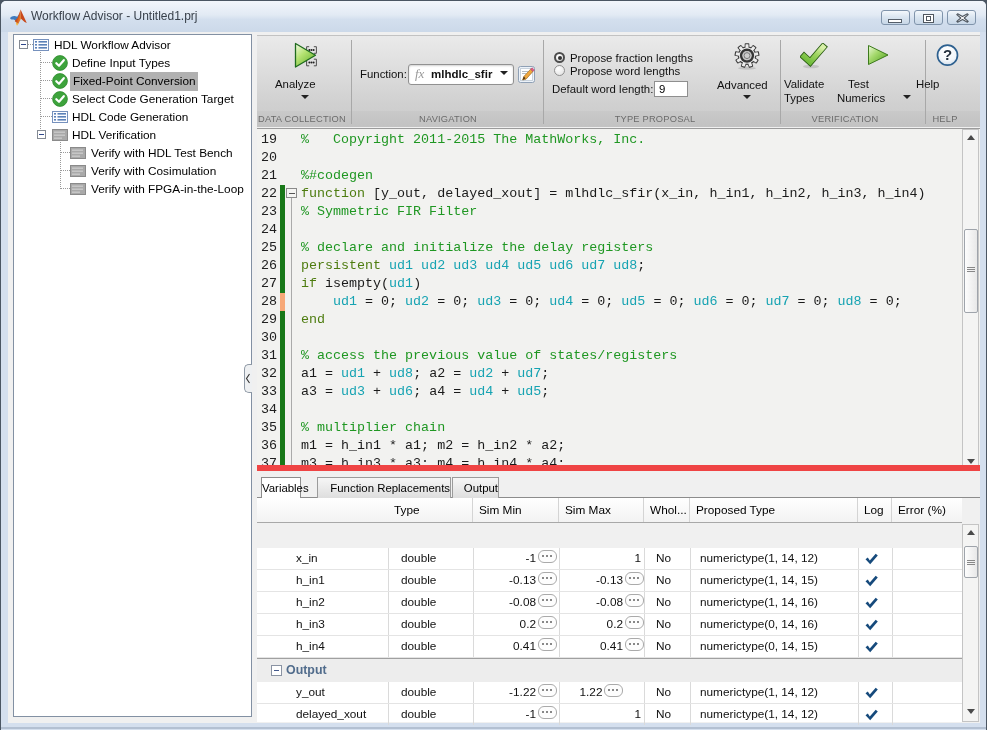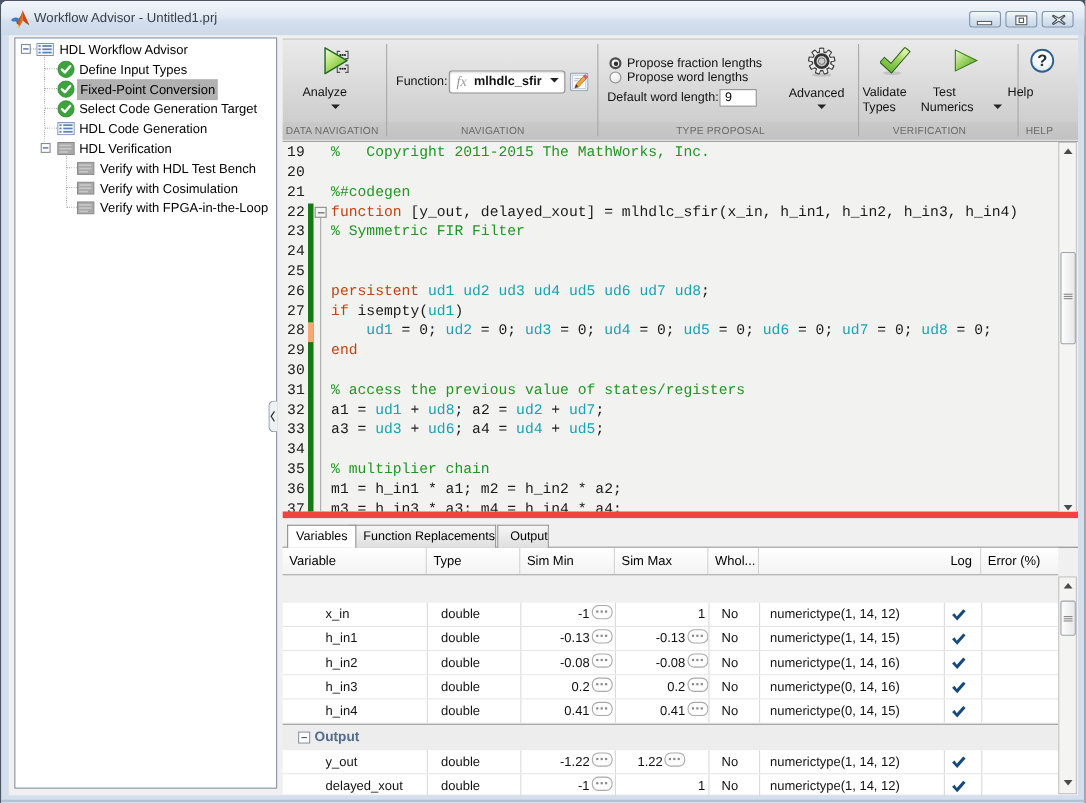--- a/index.html
+++ b/index.html
@@ -30,21 +30,21 @@
     font-size:9.5px;color:#666;}
   .bandlbl{position:absolute;top:113.5px;text-align:center;letter-spacing:0.2px;font-size:9.3px;color:#6b6b6b;}
   .tsep{position:absolute;top:40px;width:1px;height:84px;background:#a8a8a8;}
   .tbtxt{position:absolute;font-size:11.4px;color:#111;white-space:nowrap;}
   .darr{position:absolute;width:0;height:0;border-left:4px solid transparent;border-right:4px solid transparent;border-top:4px solid #222;}
   
   #editor{position:absolute;left:257px;top:128px;width:723px;height:343px;background:#f2f2f0;border-top:1px solid #9b9b9b;
     border-bottom:6px solid #ef4444;box-sizing:border-box;overflow:hidden;}
   .codeline{position:absolute;left:44px;height:18px;line-height:18px;font-family:"Liberation Mono",monospace;font-size:13.35px;color:#1a1a1a;white-space:pre;}
   .lnum{position:absolute;left:0;width:20px;height:18px;line-height:18px;text-align:right;font-family:"Liberation Mono",monospace;font-size:13.35px;color:#202020;}
-  .cmt{color:#1f9722;} .kw{color:#c2410c;} .tl{color:#16a3b2;}
+  .cmt{color:#1f9722;} .kw{color:#4d7c0f;} .tl{color:#16a3b2;}
   
   .sbar{position:absolute;background:#f4f4f3;border:1px solid #c4c4c4;box-sizing:border-box;}
   .sthumb{position:absolute;background:linear-gradient(90deg,#fdfdfd,#e8e8e8);border:1px solid #9fa4ab;border-radius:2px;box-sizing:border-box;}
   .sarr{position:absolute;width:0;height:0;}
   
   #botpanel{position:absolute;left:257px;top:477px;width:723px;height:245px;background:#f0f0f0;}
   .tab{position:absolute;top:0;height:21px;line-height:21px;font-size:11.4px;color:#000;text-align:center;box-sizing:border-box;}
   .tabact{background:#fff;border:1px solid #8c8c8c;border-bottom:none;z-index:2;}
   .tabinact{background:linear-gradient(#f6f6f6,#dedede);border:1px solid #9b9b9b;border-bottom:none;text-align:right;}
   #tabline{position:absolute;left:0;top:20px;width:723px;height:1px;background:#8c8c8c;}
@@ -184,21 +184,21 @@
         <path d="M4.5 9 L1.5 13.5 L4.5 18" fill="none" stroke="#333" stroke-width="1.1"></path>
       </svg>
   </div>
   <div id="toolbar"></div>
   <div id="toolband"></div>
   <div id="toolitems">
     <div class="tsep" style="left:351px"></div>
     <div class="tsep" style="left:543px"></div>
     <div class="tsep" style="left:780px"></div>
     <div class="tsep" style="left:925px"></div>
-    <div class="bandlbl" style="left:252px;width:100px">DATA NAVIGATION</div>
+    <div class="bandlbl" style="left:252px;width:100px">DATA COLLECTION</div>
     <div class="bandlbl" style="left:398px;width:100px">NAVIGATION</div>
     <div class="bandlbl" style="left:605px;width:100px">TYPE PROPOSAL</div>
     <div class="bandlbl" style="left:795px;width:100px">VERIFICATION</div>
     <div class="bandlbl" style="left:923px;width:44px">HELP</div>
 
     <svg class="abs" style="left:292px;top:42px" width="26" height="26" viewBox="0 0 26 26">
       <g stroke="#4f4f4f" fill="none" stroke-width="1">
           <path d="M17.2 4.7 h-2.6 v6.6 h2.6 M21.8 4.7 h2.6 v6.6 h-2.6"></path>
           <path d="M17.2 17.2 h-2.6 v6.6 h2.6 M21.8 17.2 h2.6 v6.6 h-2.6"></path>
         </g>
@@ -344,48 +344,49 @@
     <div class="lnum" style="top:235.9px">32</div>
     <div class="lnum" style="top:253.9px">33</div>
     <div class="lnum" style="top:271.9px">34</div>
     <div class="lnum" style="top:289.9px">35</div>
     <div class="lnum" style="top:307.9px">36</div>
     <div class="lnum" style="top:325.9px">37</div>
     <div class="codeline" style="top:1.9px"><span class="cmt">%   Copyright 2011-2015 The MathWorks, Inc.</span></div>
     <div class="codeline" style="top:37.9px"><span class="cmt">%#codegen</span></div>
     <div class="codeline" style="top:55.9px"><span class="kw">function</span> [y_out, delayed_xout] = mlhdlc_sfir(x_in, h_in1, h_in2, h_in3, h_in4)</div>
     <div class="codeline" style="top:73.9px"><span class="cmt">% Symmetric FIR Filter</span></div>
+    <div class="codeline" style="top:109.9px"><span class="cmt">% declare and initialize the delay registers</span></div>
     <div class="codeline" style="top:127.9px"><span class="kw">persistent</span> <span class="tl">ud1 ud2 ud3 ud4 ud5 ud6 ud7 ud8</span>;</div>
     <div class="codeline" style="top:145.9px"><span class="kw">if</span> isempty(<span class="tl">ud1</span>)</div>
     <div class="codeline" style="top:163.9px">    <span class="tl">ud1</span> = 0; <span class="tl">ud2</span> = 0; <span class="tl">ud3</span> = 0; <span class="tl">ud4</span> = 0; <span class="tl">ud5</span> = 0; <span class="tl">ud6</span> = 0; <span class="tl">ud7</span> = 0; <span class="tl">ud8</span> = 0;</div>
     <div class="codeline" style="top:181.9px"><span class="kw">end</span></div>
     <div class="codeline" style="top:217.9px"><span class="cmt">% access the previous value of states/registers</span></div>
     <div class="codeline" style="top:235.9px">a1 = <span class="tl">ud1</span> + <span class="tl">ud8</span>; a2 = <span class="tl">ud2</span> + <span class="tl">ud7</span>;</div>
     <div class="codeline" style="top:253.9px">a3 = <span class="tl">ud3</span> + <span class="tl">ud6</span>; a4 = <span class="tl">ud4</span> + <span class="tl">ud5</span>;</div>
     <div class="codeline" style="top:289.9px"><span class="cmt">% multiplier chain</span></div>
     <div class="codeline" style="top:307.9px">m1 = h_in1 * a1; m2 = h_in2 * a2;</div>
     <div class="codeline" style="top:325.9px">m3 = h_in3 * a3; m4 = h_in4 * a4;</div>
 
     <div class="sbar" style="left:705px;top:0px;width:17px;height:341px;"></div>
     <div class="sarr" style="left:710px;top:6px;border-left:4px solid transparent;border-right:4px solid transparent;border-bottom:5px solid #4a4a4a;"></div>
     <div class="sarr" style="left:710px;top:330px;border-left:4px solid transparent;border-right:4px solid transparent;border-top:5px solid #4a4a4a;"></div>
     <div class="sthumb" style="left:706.5px;top:100px;width:14px;height:84px;"></div>
     <div class="abs" style="left:709.5px;top:138px;width:8px;height:1px;background:#888;box-shadow:0 2px #888,0 4px #888;"></div>
   </div>
   <div id="botpanel">
     <div id="tabline"></div>
-    <div class="tab tabact" style="left:4px;width:63px">Variables</div>
+    <div class="tab tabact" style="left:4px;width:40px">Variables</div>
     <div class="tab tabinact" style="left:60px;width:134px">Function Replacements</div>
     <div class="tab tabinact" style="left:195px;width:47px">Output</div>
     <div id="thead">
-      <div class="hcell" style="left:0;width:131px">Variable</div>
       <div class="hcell" style="left:131px;width:85px">Type</div>
       <div class="hcell" style="left:216px;width:86px">Sim Min</div>
       <div class="hcell" style="left:302px;width:85px">Sim Max</div>
       <div class="hcell" style="left:387px;width:46px">Whol...</div>
+      <div class="hcell" style="left:433px;width:168px">Proposed Type</div>
       <div class="hcell" style="left:601px;width:34px">Log</div>
       <div class="hcell" style="left:635px;width:70px;border-right:none">Error (%)</div>
     </div>
     <div class="drow" style="top:71px">
       <div class="dcell" style="left:39px">x_in</div>
         <div class="dcell" style="left:144px">double</div>
       <div class="dcell" style="left:216px;width:84px;text-align:right">-1<span class="pill"></span></div>
       <div class="dcell" style="left:302px;width:82px;text-align:right">1</div>
       <div class="dcell" style="left:399px">No</div>
       <div class="dcell" style="left:443px">numerictype(1, 14, 12)</div>

